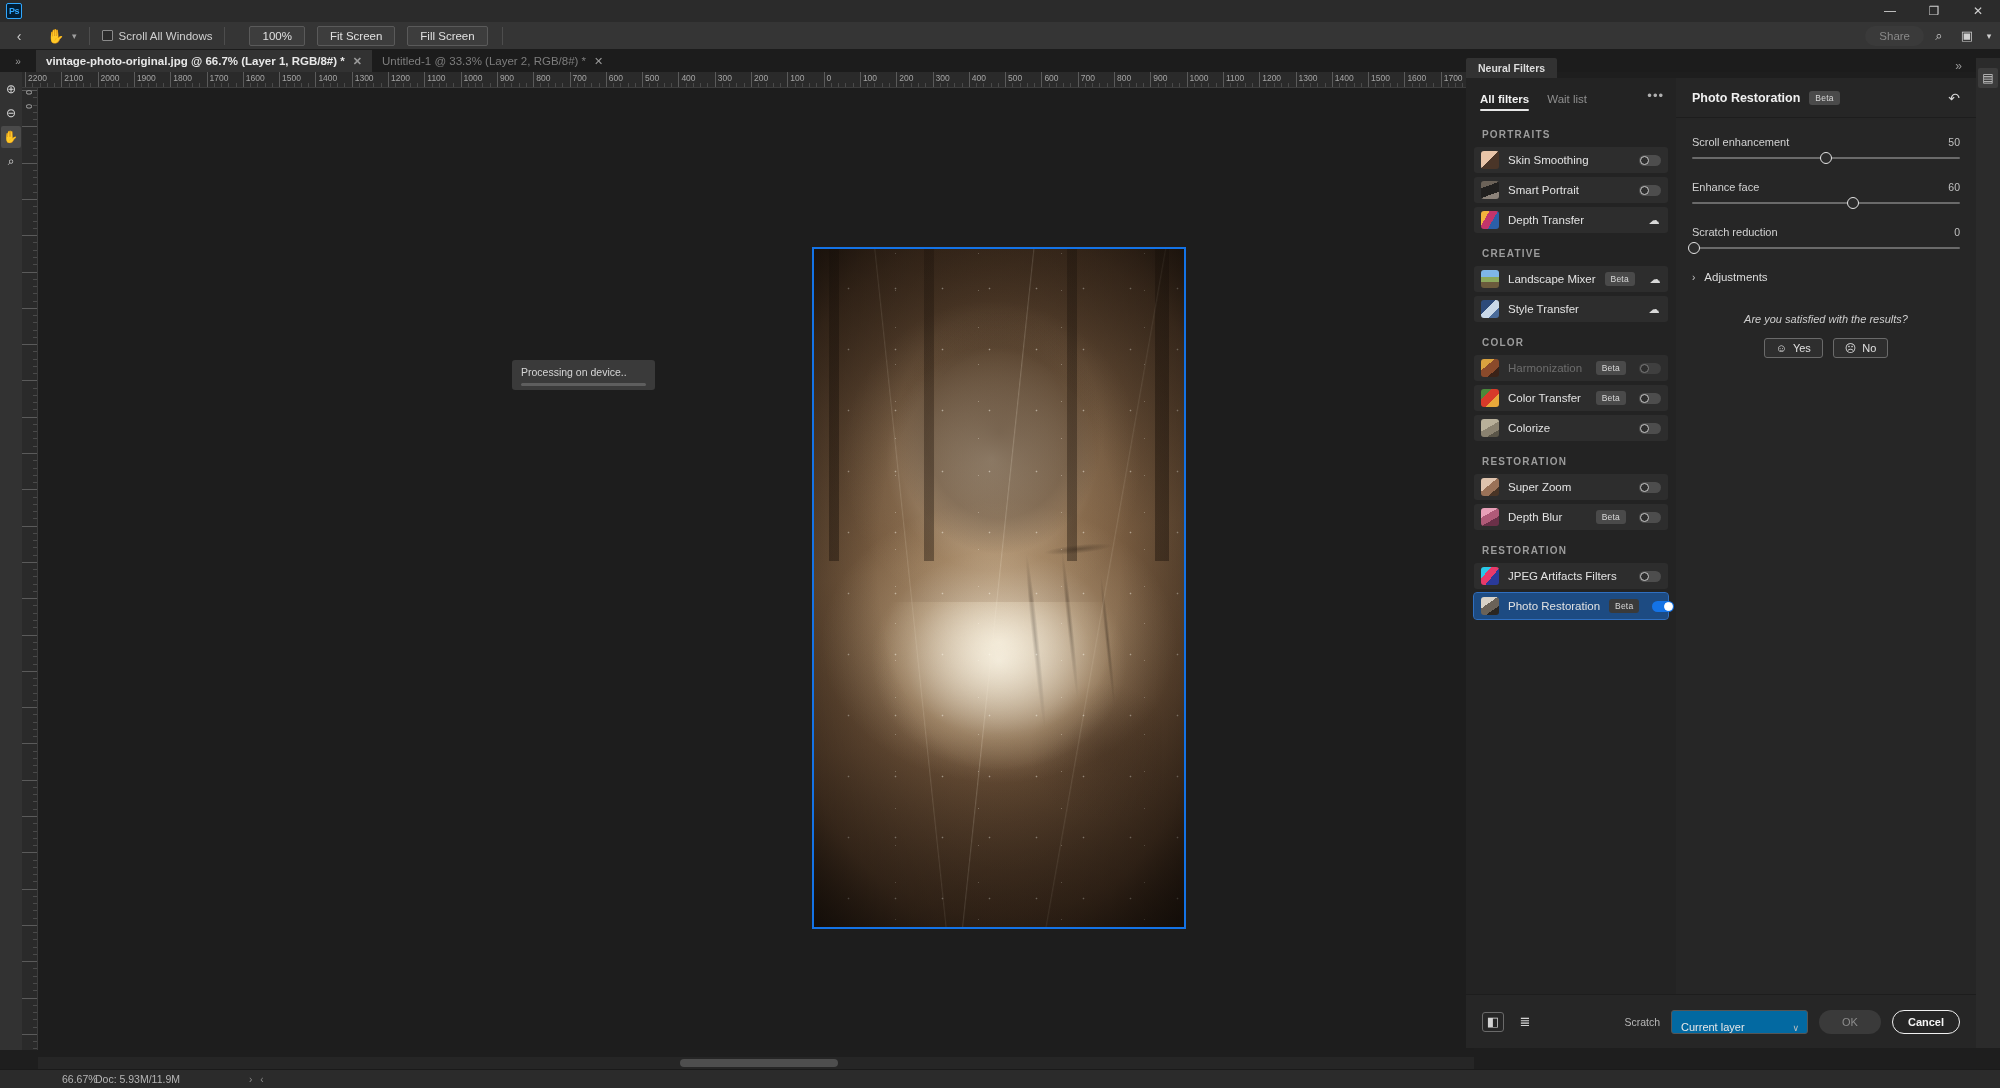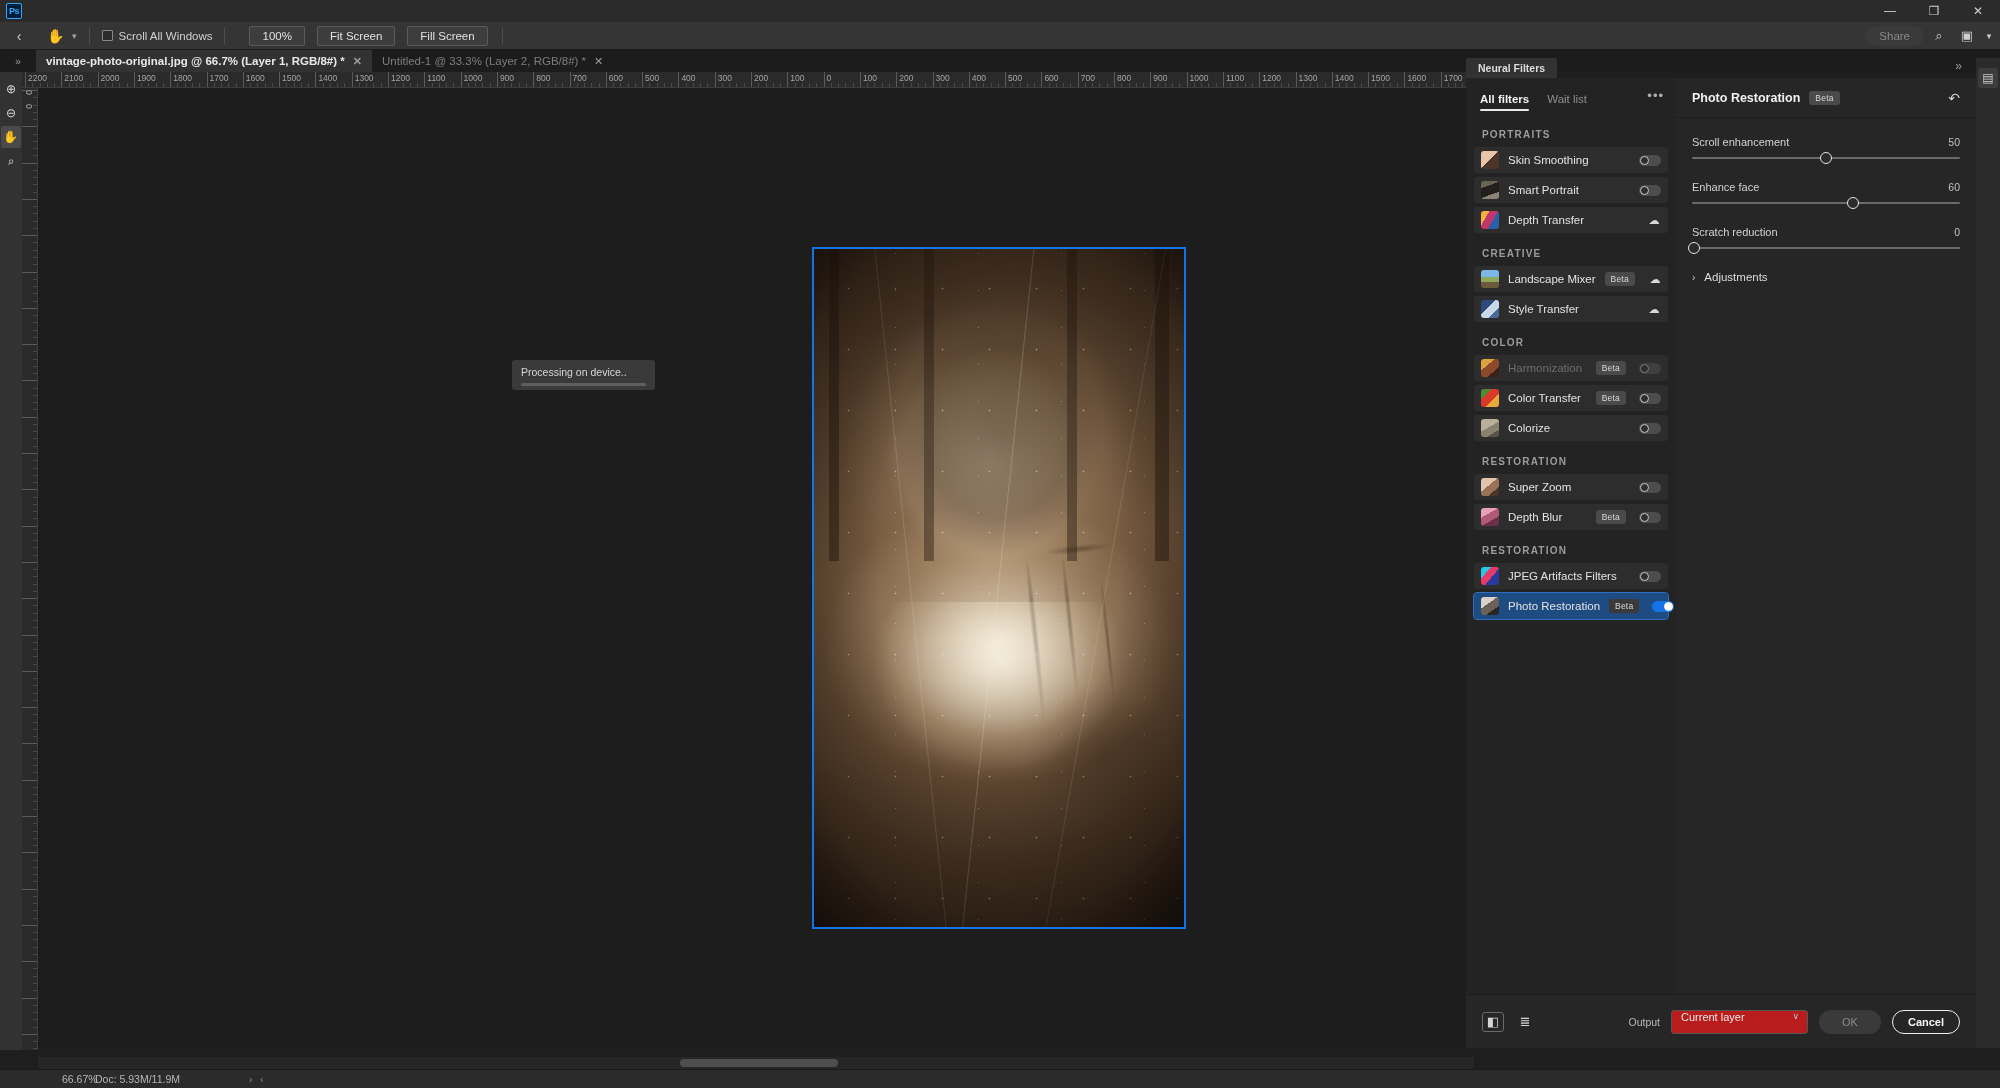--- a/index.html
+++ b/index.html
@@ -353,22 +353,22 @@
   }
   .ft-icon {
     width:22px; height:20px; display:flex; align-items:center;
     justify-content:center; color:#d4d4d4; font-size:13px;
   }
   .ft-right {
     position:absolute; right:16px; display:flex; align-items:center; gap:11px;
   }
   .out-label { font-size:10.5px; color:#b8b8b8; }
   .out-select {
-    width:137px; height:24px; background:#b91c1c; border:1px solid #555;
-    border-radius:3px; display:flex; align-items:flex-start;
+    width:137px; height:24px; background:#0369a1; border:1px solid #555;
+    border-radius:3px; display:flex; align-items:flex-end;
     padding:0 9px; font-size:11px; color:#e8e8e8; position:relative;
   }
   .out-select .sc { position:absolute; right:8px; font-size:9px; color:#c0c0c0; }
   .btn-ok {
     width:62px; height:24px; border-radius:12px; background:#3a3a3a;
     color:#8c8c8c; font-size:11px; display:flex;
     align-items:center; justify-content:center;
   }
   .btn-cancel {
     width:68px; height:24px; border-radius:12px; background:#262626;
@@ -1008,29 +1008,42 @@
                 </div>
                 <div class="slider-track">
                   <div class="slider-knob" style="left: 0.8%;"></div>
                 </div>
               </div>
             </div>
           <div class="adjust-row">
             <span class="chev">›</span>
             <span>Adjustments</span>
           </div>
+          <div class="feedback">
+            <div class="fb-q">Are you satisfied with the results?</div>
+            <div class="fb-btns">
+              <div class="fb-btn">
+                <span>☺</span>
+                <span>Yes</span>
+              </div>
+              <div class="fb-btn">
+                <span>☹</span>
+                <span>No</span>
+              </div>
+            </div>
+          </div>
         </div>
       </div>
     </div>
 
     <div class="nf-footer">
       <div class="ft-icon" style="border:1px solid #6a6a6a;border-radius:3px;">◧</div>
       <div class="ft-icon">≣</div>
       <div class="ft-right">
-        <div class="out-label">Output</div>
+        <div class="out-label">Scratch</div>
         <div class="out-select">
           <span>Current layer</span>
           <span class="sc">∨</span>
         </div>
         <div class="btn-ok">OK</div>
         <div class="btn-cancel">Cancel</div>
       </div>
     </div>
   </div>
 

